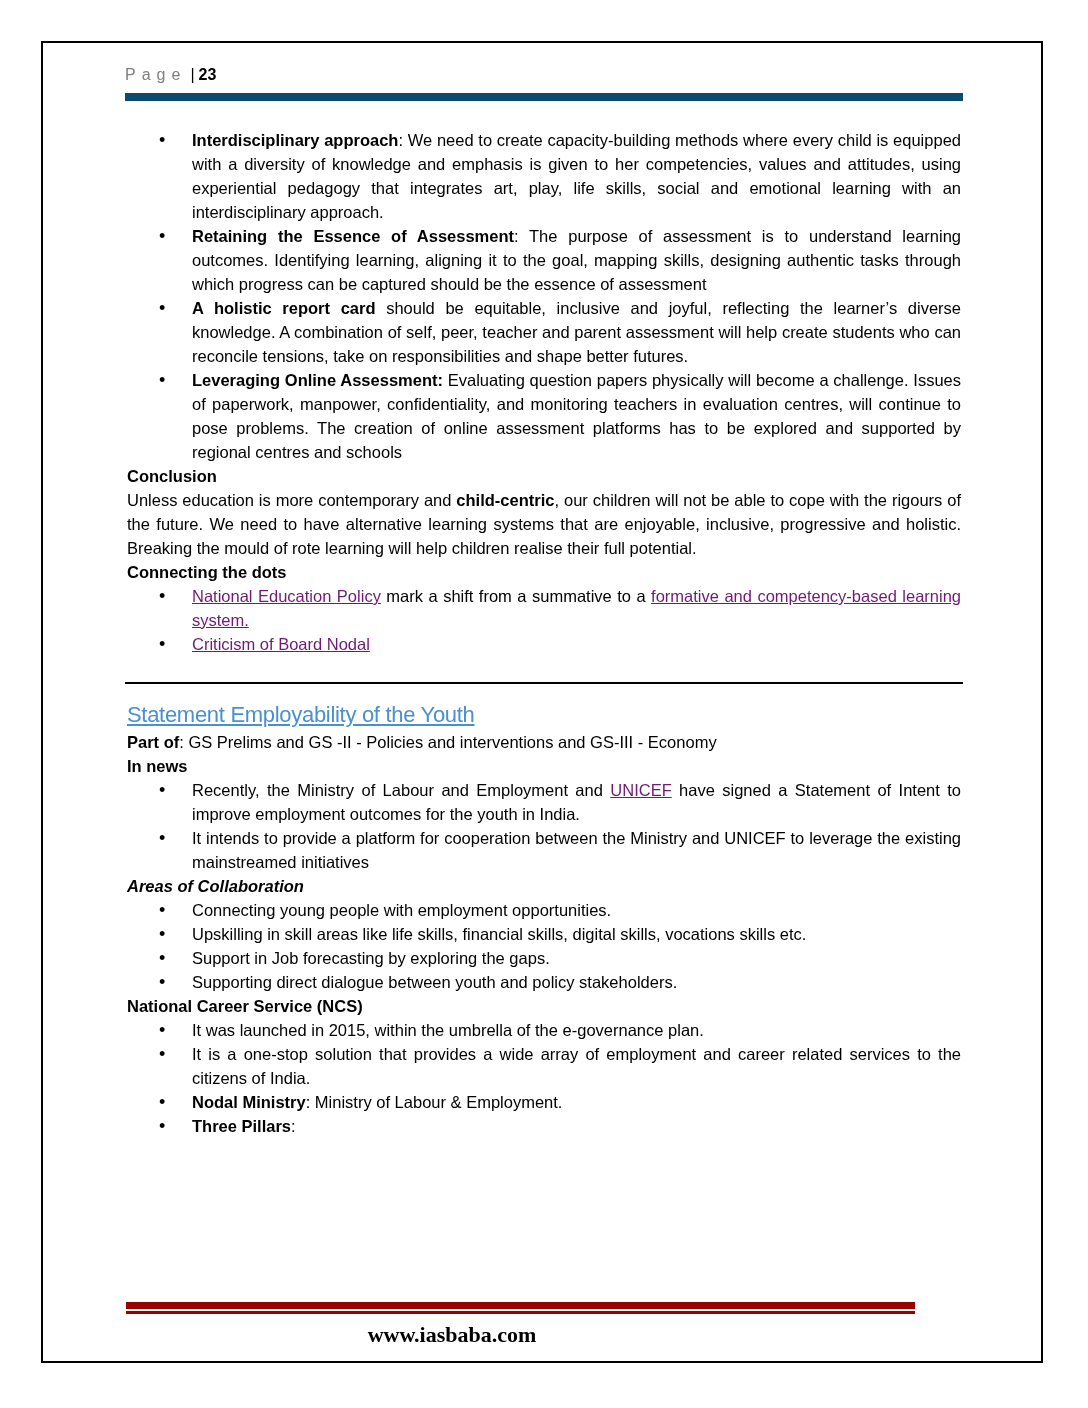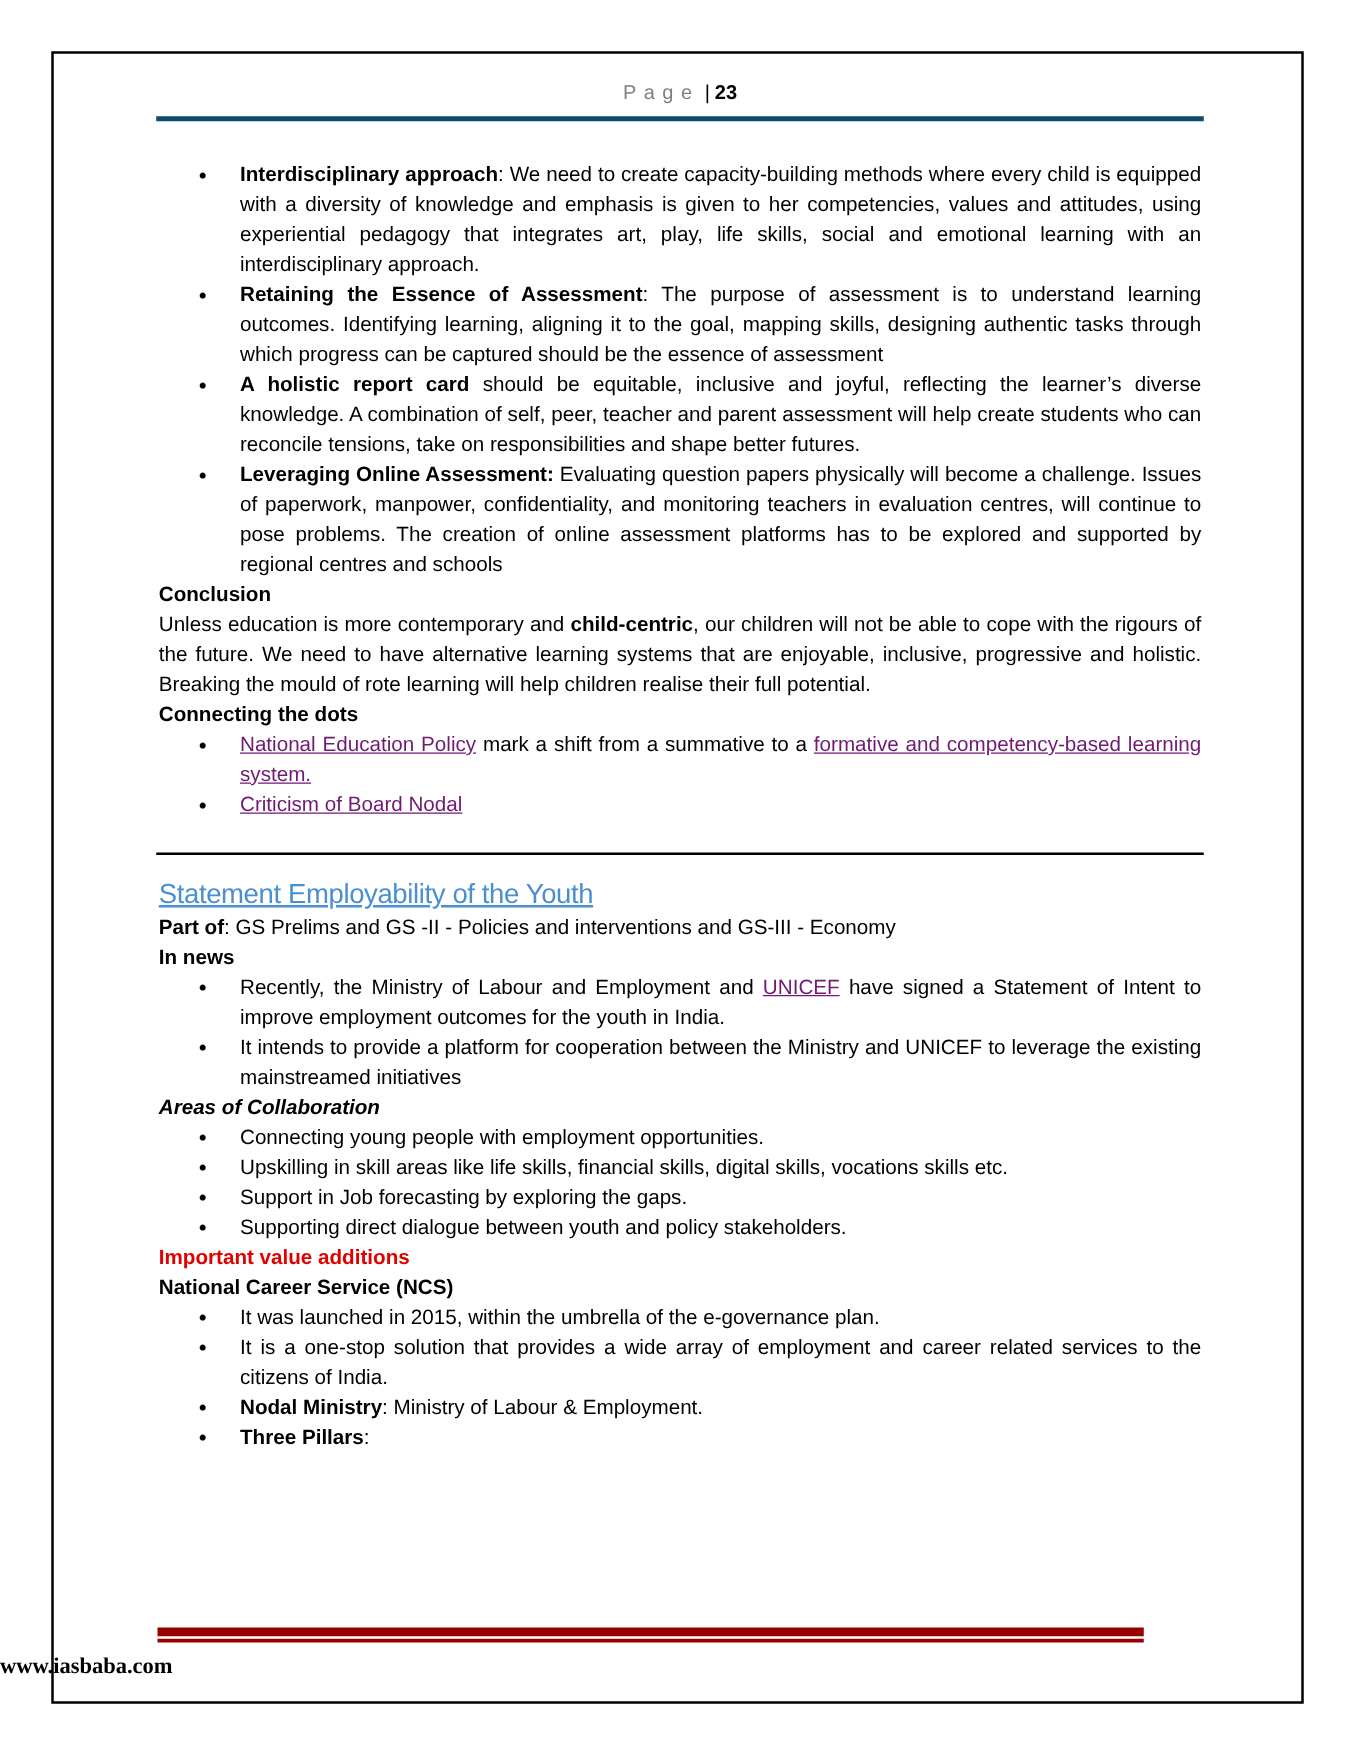--- a/index.html
+++ b/index.html
@@ -1,37 +1,37 @@
 <!DOCTYPE html>
 <html><head>
 <meta charset="utf-8">
 <style>
   html, body { margin:0; padding:0; background:#fff; }
   body { width:1088px; height:1408px; position:relative; font-family:"Liberation Sans", sans-serif; color:#000; }
   .page-border { position:absolute; left:41px; top:41px; width:1002px; height:1322px; border:2px solid #000; box-sizing:border-box; }
-  .header { position:absolute; left:125px; top:66px; width:838px; height:27px; border-bottom:4px solid #0c4a6e; text-align:center; }
+  .header { position:absolute; left:125px; top:66px; width:838px; height:27px; border-bottom:8px solid #0c4a6e; text-align:left; }
   .header .pg { color:#7f7f7f; letter-spacing:6px; font-size:16px; }
   .header .sep { font-size:16px; margin:0 4px; }
   .header .num { font-weight:bold; font-size:16px; }
   .content { position:absolute; left:127px; top:128px; width:834px; font-size:16.5px; line-height:24px; }
   .content p { margin:0; text-align:justify; }
   ul { margin:0; padding:0; list-style:none; }
   li.b { position:relative; padding-left:65px; text-align:justify; }
   li.b::before { content:"\2022"; position:absolute; left:32px; top:0; font-size:18px; }
   li.o { position:relative; padding-left:128px; }
   li.o::before { content:"o"; position:absolute; left:97px; top:0; font-size:15px; }
   b { font-weight:bold; }
   a { color:#701a75; text-decoration:underline; }
   .red { color:#e00000; font-weight:bold; }
   .rule { height:2px; background:#000; margin:26px -2px 16px -2px; }
   .h2 { font-size:22px; color:#4a8fd0; text-decoration:underline; line-height:30px; letter-spacing:-0.3px; }
   .italic { font-style:italic; font-weight:bold; }
   .footer-bar1 { position:absolute; left:126px; top:1302px; width:789px; height:7px; background:#990000; }
   .footer-bar2 { position:absolute; left:126px; top:1311px; width:789px; height:3px; background:#990000; }
-  .footer-url { position:absolute; left:0; top:1322px; width:904px; text-align:left; font-family:"Liberation Serif", serif; font-weight:bold; font-size:18px; }
+  .footer-url { position:absolute; left:0; top:1322px; width:904px; text-align:center; font-family:"Liberation Serif", serif; font-weight:bold; font-size:22px; }
 </style>
 </head>
 <body>
 
 <div class="page-border"></div>
 
 <div class="header">
   <span class="pg">Page</span><span class="sep">|</span><span class="num">23</span>
 </div>
 
@@ -61,21 +61,20 @@
     <li class="b"><span>Recently, the Ministry of Labour and Employment and </span><a>UNICEF</a><span> have signed a Statement of Intent to improve employment outcomes for the youth in India.</span></li>
     <li class="b">It intends to provide a platform for cooperation between the Ministry and UNICEF to leverage the existing mainstreamed initiatives</li>
   </ul>
   <p><span class="italic">Areas of Collaboration</span></p>
   <ul>
     <li class="b">Connecting young people with employment opportunities.</li>
     <li class="b">Upskilling in skill areas like life skills, financial skills, digital skills, vocations skills etc.</li>
     <li class="b">Support in Job forecasting by exploring the gaps.</li>
     <li class="b">Supporting direct dialogue between youth and policy stakeholders.</li>
   </ul>
-  <p><span class="red">Important value additions</span></p>
   <p><b>National Career Service (NCS)</b></p>
   <ul>
     <li class="b">It was launched in 2015, within the umbrella of the e-governance plan.</li>
     <li class="b">It is a one-stop solution that provides a wide array of employment and career related services to the citizens of India.</li>
     <li class="b"><b>Nodal Ministry</b><span>: Ministry of Labour &amp; Employment.</span></li>
     <li class="b"><b>Three Pillars</b><span>:</span></li>
   </ul>
 </div>
 
 <div class="footer-bar1"></div>

